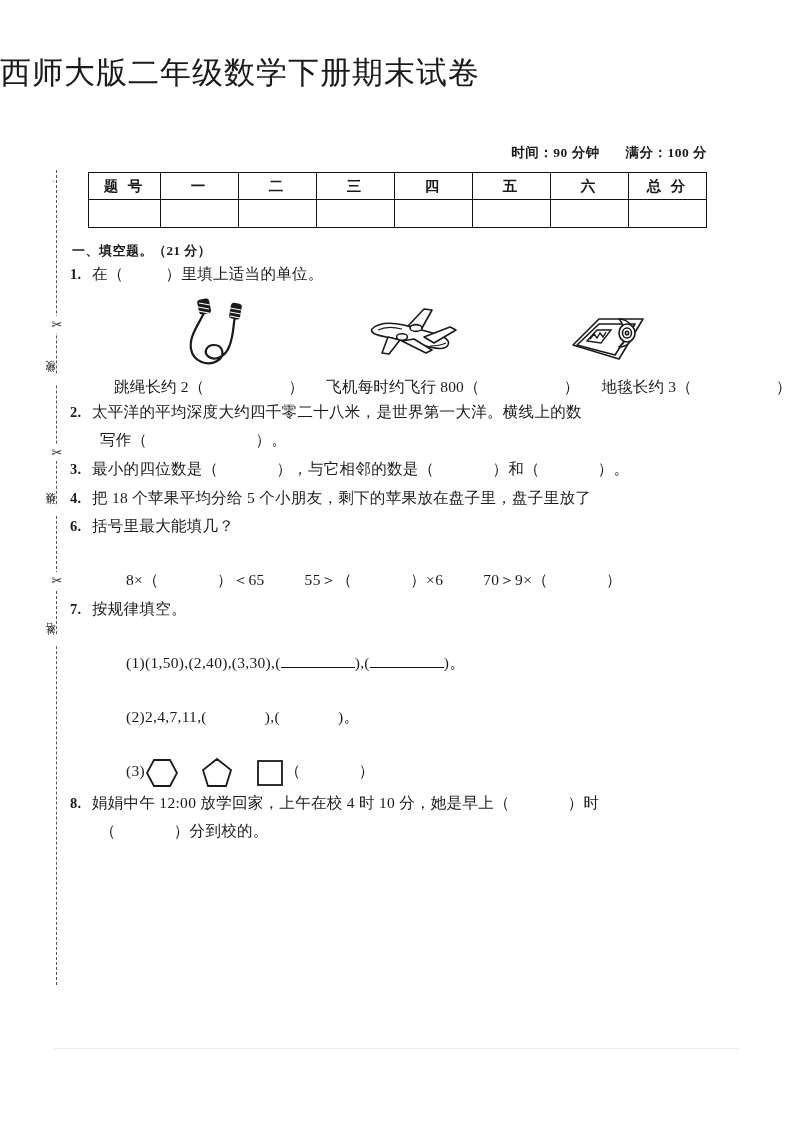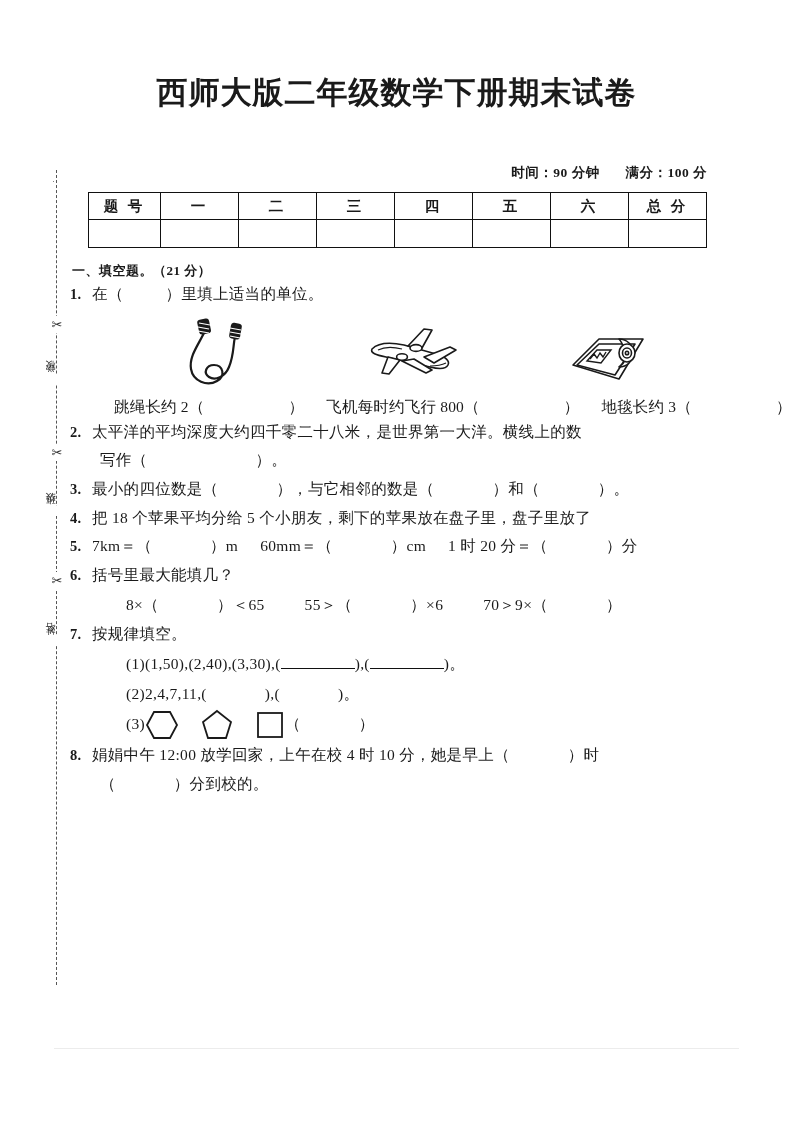--- a/index.html
+++ b/index.html
@@ -66,26 +66,25 @@
 
   
   .page {
     position: absolute;
     left: 0;
     top: 0;
     width: 793px;
   }
 
   .title {
-    text-align: center;
     font-size: 31px;
-    font-weight: bold;
+    font-weight: normal;
     letter-spacing: 1px;
     margin: 0;
-    padding-top: 72px;
+    padding-top: 52px;
     font-family: "Liberation Serif", "DejaVu Serif", serif;
   }
 
   .meta-line {
     text-align: right;
     font-size: 13.5px;
     font-weight: bold;
     padding-right: 86px;
     padding-top: 50px;
     letter-spacing: 0.5px;
@@ -134,20 +133,21 @@
     width: 22px;
     margin-left: -26px;
     font-weight: bold;
     font-size: 14.5px;
   }
   .q-body { display: inline; }
   .sub {
     padding-left: 30px;
     font-size: 15.5px;
     line-height: 1.95;
+    margin-top: 24px;
   }
   .indent-cont { padding-left: 4px; }
 
   .blank { display: inline-block; }
   .b-sm { width: 42px; }
   .b-md { width: 58px; }
   .b-lg { width: 84px; }
   .b-xl { width: 108px; }
   .ul-blank {
     display: inline-block;
@@ -321,23 +321,20 @@
   </div>
 
   <div class="q">
     <span class="q-num">3.</span><span>最小的四位数是（</span><span class="blank b-md"></span><span>），与它相邻的数是（</span><span class="blank b-md"></span><span>）和（</span><span class="blank b-md"></span><span>）。</span>
   </div>
 
   <div class="q">
     <span class="q-num">4.</span><span>把 18 个苹果平均分给 5 个小朋友，剩下的苹果放在盘子里，盘子里放了</span>
   </div>
 
-  <div class="q">
-    <span class="q-num">5.</span><span>7km＝（</span><span class="blank b-md"></span><span>）m</span><span class="spacer-sm"></span><span>60mm＝（</span><span class="blank b-md"></span><span>）cm</span><span class="spacer-sm"></span><span>1 时 20 分＝（</span><span class="blank b-md"></span><span>）分</span>
-  </div>
 
   <div class="q">
     <span class="q-num">6.</span><span>括号里最大能填几？</span>
     <div class="sub">
       <span>8×（</span><span class="blank b-md"></span><span>）＜65</span><span class="spacer-md"></span><span>55＞（</span><span class="blank b-md"></span><span>）×6</span><span class="spacer-md"></span><span>70＞9×（</span><span class="blank b-md"></span><span>）</span>
     </div>
   </div>
 
   <div class="q">
     <span class="q-num">7.</span><span>按规律填空。</span>

